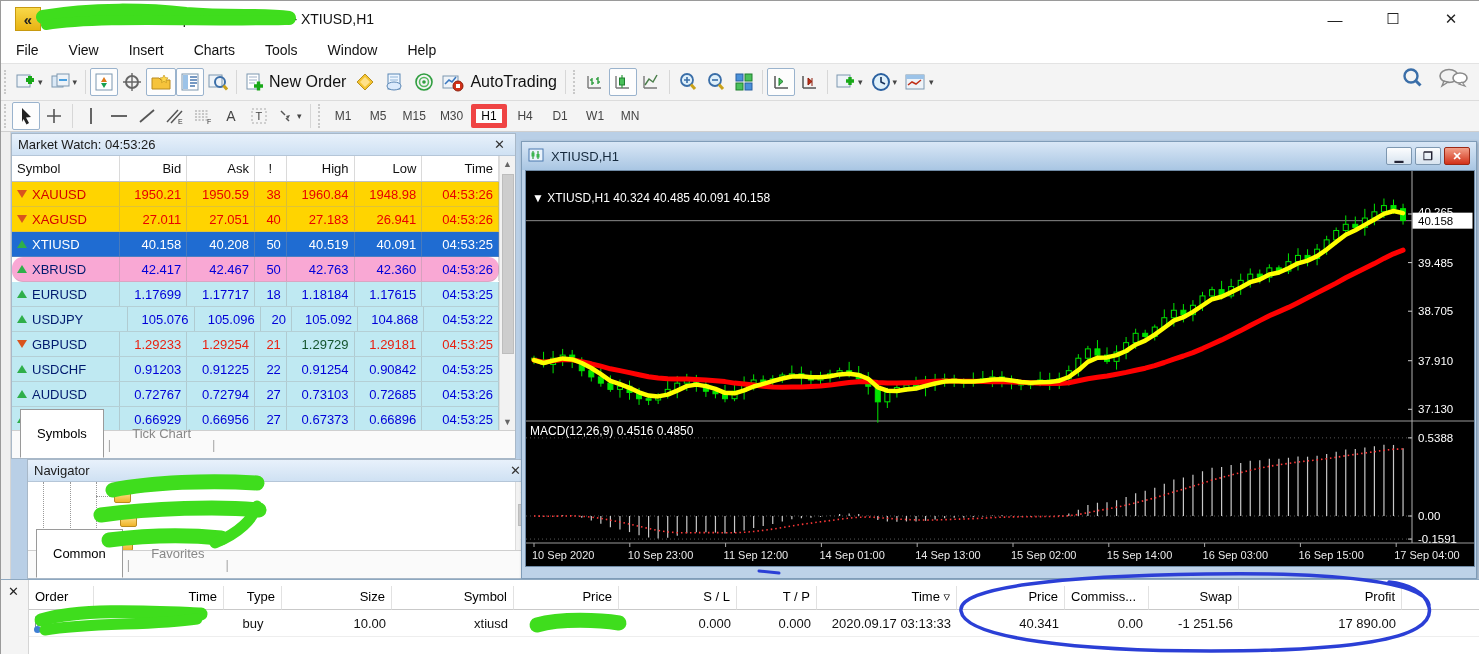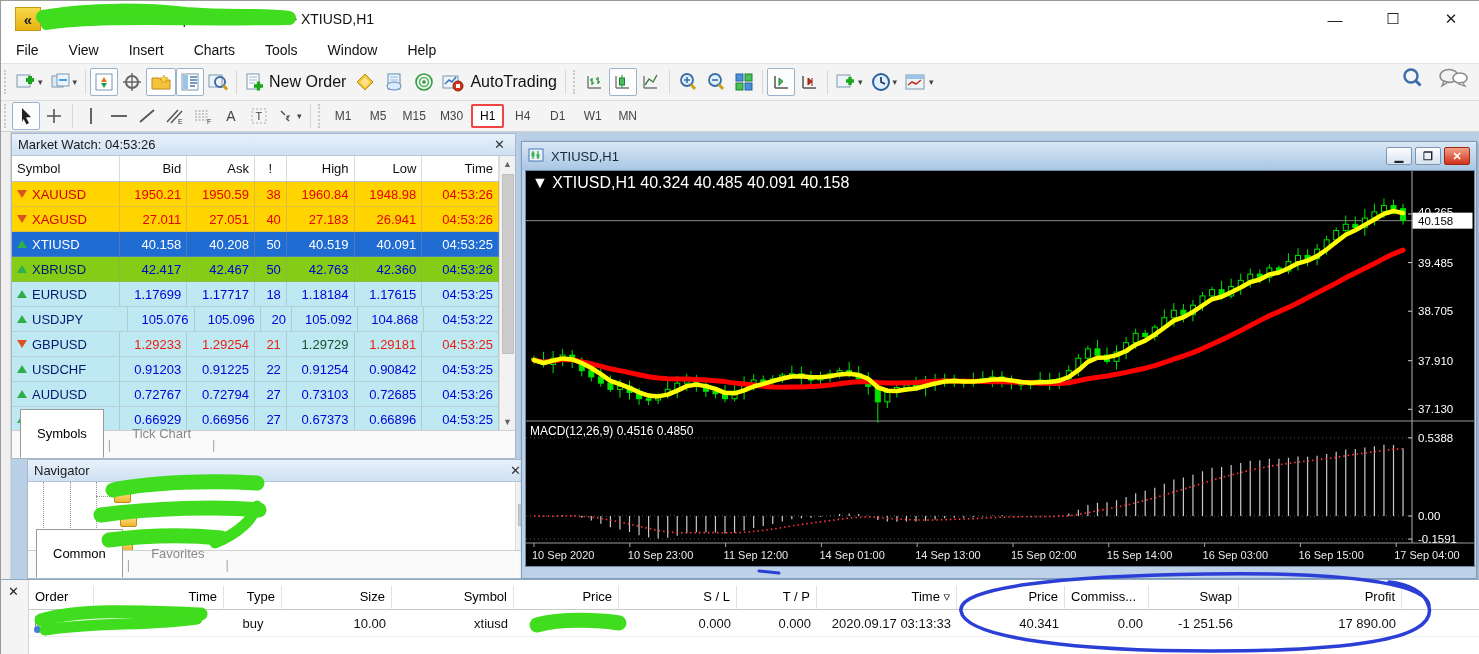--- a/index.html
+++ b/index.html
@@ -21,21 +21,21 @@
   .toolbar1 { position:absolute; left:0; top:63px; width:1479px; height:37px; background:#f4f4f4; border-bottom:1px solid #dcdcdc; display:flex; align-items:center; }
   .toolbar2 { position:absolute; left:0; top:100px; width:1479px; height:31px; background:#f4f4f4; border-bottom:1px solid #cfcfcf; display:flex; align-items:center; }
   .grip { width:5px; height:24px; margin:0 3px; border-left:2px dotted #c9c9c9; }
   .tbtn { height:28px; min-width:28px; padding:0 3px; display:flex; align-items:center; justify-content:center; border:1px solid transparent; border-radius:2px; color:#333; }
   .tbtn.pressed { background:#fdfdfd; border:1px solid #9ab3cd; }
   .tbtn svg { display:block; }
   .tbtn-label { font-size:16px; color:#111; margin-left:4px; }
   .dd { font-size:9px; color:#444; margin-left:2px; }
   .tsep { width:1px; height:24px; background:#d7d7d7; margin:0 4px; }
   .tf-btn { height:24px; min-width:33px; padding:0 5px; margin:0 1px; display:flex; align-items:center; justify-content:center; font-size:12px; color:#444; border:1px solid transparent; border-radius:2px; }
-  .tf-btn.active { background:#fdfdfd; border:2px solid #ef4444; color:#000; }
+  .tf-btn.active { background:#fdfdfd; border:5px solid #ef4444; color:#000; }
   .toolbar-right { position:absolute; right:10px; top:66px; display:flex; gap:14px; align-items:center; }
 
   
   .mdi { position:absolute; left:0; top:131px; width:1479px; height:523px; background:#b9cfe6; }
   .left-strip { position:absolute; left:0; top:0; width:10px; height:447px; background:#efefef; border-right:1px solid #d5d5d5; }
 
   
   .panel { position:absolute; background:#fff; border:1px solid #a8b8c8; }
   .panel-header { height:22px; background:linear-gradient(#e8f1fb,#cfe1f3); border-bottom:1px solid #b5c6d8; display:flex; align-items:center; font-size:13px; color:#1a1a1a; padding:0 6px; }
   .panel-close { margin-left:auto; font-size:13px; color:#333; padding:0 4px; }
@@ -64,21 +64,21 @@
   .folder { position:absolute; width:17px; height:13px; background:linear-gradient(#ffe79a,#f0b429); border:1px solid #b98a1e; border-radius:2px; }
   .folder::before { content:""; position:absolute; left:0; top:-3px; width:8px; height:3px; background:#f0c050; border:1px solid #b98a1e; border-bottom:none; border-radius:2px 2px 0 0; }
 
   
   .chart-window { position:absolute; left:520px; top:9px; width:956px; height:438px; background:#bdd2e8; border:1px solid #7f9cb8; box-shadow:1px 1px 3px rgba(0,0,0,.25); }
   .cw-titlebar { position:absolute; left:0; top:0; width:100%; height:28px; background:linear-gradient(#d9e7f6,#a9c6e3); display:flex; align-items:center; padding:0 6px; font-size:13px; color:#14283c; }
   .cw-buttons { margin-left:auto; display:flex; gap:3px; }
   .cw-btn { width:26px; height:18px; border:1px solid #7d97b0; border-radius:2px; background:linear-gradient(#fcfdfe,#d7e3ef); display:flex; align-items:center; justify-content:center; font-size:11px; color:#223; font-weight:bold; }
   .cw-btn.close { background:linear-gradient(#f2a089,#d23119); color:#fff; border-color:#9c2814; }
   .chart-area { position:absolute; left:3px; top:28px; width:950px; height:397px; background:#000; border:1px solid #6f8aa5; }
-  .chart-legend { position:absolute; left:6px; top:3px; color:#fff; font-size:16px; white-space:nowrap; }
+  .chart-legend { position:absolute; left:6px; top:20px; color:#fff; font-size:12px; white-space:nowrap; }
   .macd-legend { position:absolute; left:4px; top:253px; color:#fff; font-size:12px; white-space:nowrap;text-align:center; }
 
   
   .terminal { position:absolute; left:0; top:447px; width:1479px; height:76px; background:#fff; border-top:1px solid #8ea8c0; }
   .term-strip { position:absolute; left:0; top:0; width:28px; height:76px; background:#f4f4f4; border-right:1px solid #d5d5d5; }
   .term-close { margin:4px 0 0 7px; font-size:13px; color:#222; }
   .term-grid { position:absolute; left:28px; top:6px; display:grid; grid-template-columns:65px 130px 58px 110px 122px 105px 118px 80px 140px 108px 84px 90px 163px 78px; }
   .t-cell { font-size:13px; color:#111; padding:3px 6px; text-align:right; white-space:nowrap; overflow:hidden; }
   .t-head { border-bottom:1px solid #c9c9c9; border-right:1px solid #e2e2e2; color:#000; height:24px; }
   .t-val { height:27px; display:flex; align-items:center; justify-content:flex-end; border-bottom:1px solid #eee; }
@@ -415,21 +415,21 @@
               <span class="arrow-up"></span>
               <span>XTIUSD</span>
             </div>
             <div class="mw-cell" style="width: 68px; color: rgb(255, 255, 255);">40.158</div>
             <div class="mw-cell" style="width: 68px; color: rgb(255, 255, 255);">40.208</div>
             <div class="mw-cell" style="width: 32px; color: rgb(255, 255, 255);">50</div>
             <div class="mw-cell" style="width: 68px; color: rgb(255, 255, 255);">40.519</div>
             <div class="mw-cell" style="width: 68px; color: rgb(255, 255, 255);">40.091</div>
             <div class="mw-cell" style="width: 77px; color: rgb(255, 255, 255);">04:53:25</div>
           </div>
-          <div class="mw-row" style="background: #84cc16;">
+          <div class="mw-row" style="background: #f9a8d4; border-radius: 11px;">
             <div class="mw-cell sym" style="width: 108px; color: rgb(0, 26, 110);">
               <span class="arrow-up"></span>
               <span>XBRUSD</span>
             </div>
             <div class="mw-cell" style="width: 68px; color: rgb(0, 0, 216);">42.417</div>
             <div class="mw-cell" style="width: 68px; color: rgb(0, 0, 216);">42.467</div>
             <div class="mw-cell" style="width: 32px; color: rgb(0, 0, 216);">50</div>
             <div class="mw-cell" style="width: 68px; color: rgb(0, 0, 216);">42.763</div>
             <div class="mw-cell" style="width: 68px; color: rgb(0, 0, 216);">42.360</div>
             <div class="mw-cell" style="width: 77px; color: rgb(0, 0, 216);">04:53:26</div>

